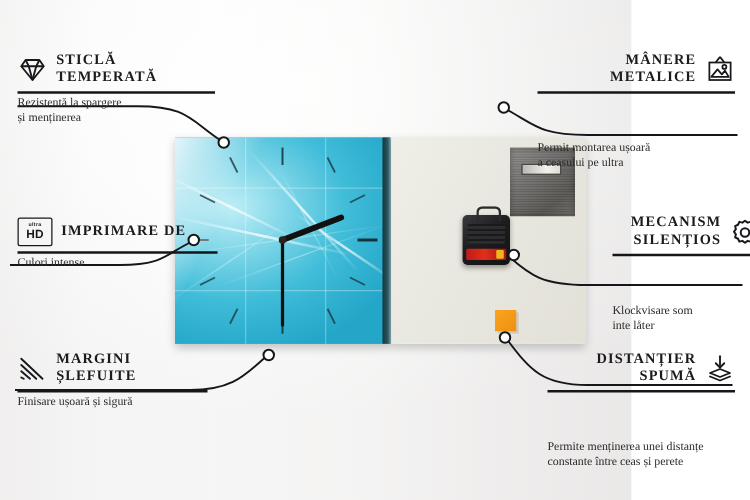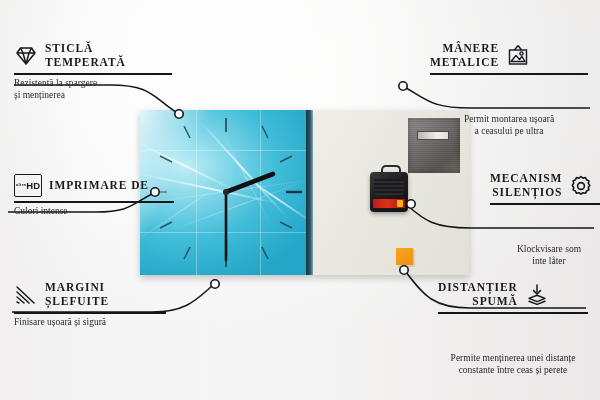--- a/index.html
+++ b/index.html
@@ -2,21 +2,21 @@
 <html><head>
 <meta charset="utf-8">
 <style>
   html,body{margin:0;padding:0;}
   body{
     width:600px;height:400px;overflow:hidden;
     font-family:"Liberation Serif", serif;
     background:#ffffff;
   }
   #stage{
-    position:relative;width:600px;height:400px;
+    position:relative;width:505px;height:400px;
     background:
       radial-gradient(ellipse 420px 260px at 48% 18%, #ffffff 0%, #fbfbfb 42%, #f2f2f2 72%, #eceaea 100%);
   }
   
   #stage:before{
     content:"";position:absolute;inset:0;
     background:linear-gradient(90deg,#f4f3f2 0%,#fdfdfd 14%,#ffffff 34%,#fbfbfa 58%,#f0efee 80%,#e9e7e6 100%);
     opacity:.55;pointer-events:none;
   }
 
@@ -76,37 +76,37 @@
     background:linear-gradient(140deg,#f8a521,#ef8f10);
     box-shadow:2px 2px 0 rgba(0,0,0,.10);
   }
 
   
   #face{position:absolute;left:140px;top:110px;width:172px;height:165px;}
 
   
   .label{position:absolute;}
   .lab-head{display:flex;align-items:center;gap:7px;}
-  .lab-head.right{justify-content:flex-start;}
+  .lab-head.right{justify-content:flex-end;}
   .titles{
     font-family:"Liberation Serif", serif;
     font-weight:700;font-size:11.5px;letter-spacing:.9px;
     color:#1b1b1b;line-height:1.18;text-transform:uppercase;
   }
   .titles.right{text-align:right;}
   .rule{height:1.6px;background:#15161a;margin:4px 0 3px;}
   .desc{
     font-family:"Liberation Serif", serif;
     font-size:9.5px;color:#2a2a2a;line-height:1.26;
   }
-  .desc.right{text-align:center;margin-top:39px;}
+  .desc.right{text-align:left;margin-top:39px;}
   .ico{width:24px;height:24px;flex:0 0 24px;display:block;}
   .hdbox{
     width:26px;height:21px;border:1.6px solid #17181c;border-radius:2px;
-    display:flex;flex-direction:row;align-items:center;justify-content:center;
+    display:flex;flex-direction:column;align-items:center;justify-content:center;
     line-height:1;flex:0 0 26px;
   }
   .hdbox .u{font-family:"Liberation Sans",sans-serif;font-size:4.2px;font-weight:700;letter-spacing:.3px;color:#17181c;}
   .hdbox .h{font-family:"Liberation Sans",sans-serif;font-size:9.5px;font-weight:700;letter-spacing:.2px;color:#17181c;margin-top:.5px;}
 </style>
 </head>
 <body>
 
 <div id="stage">
 

